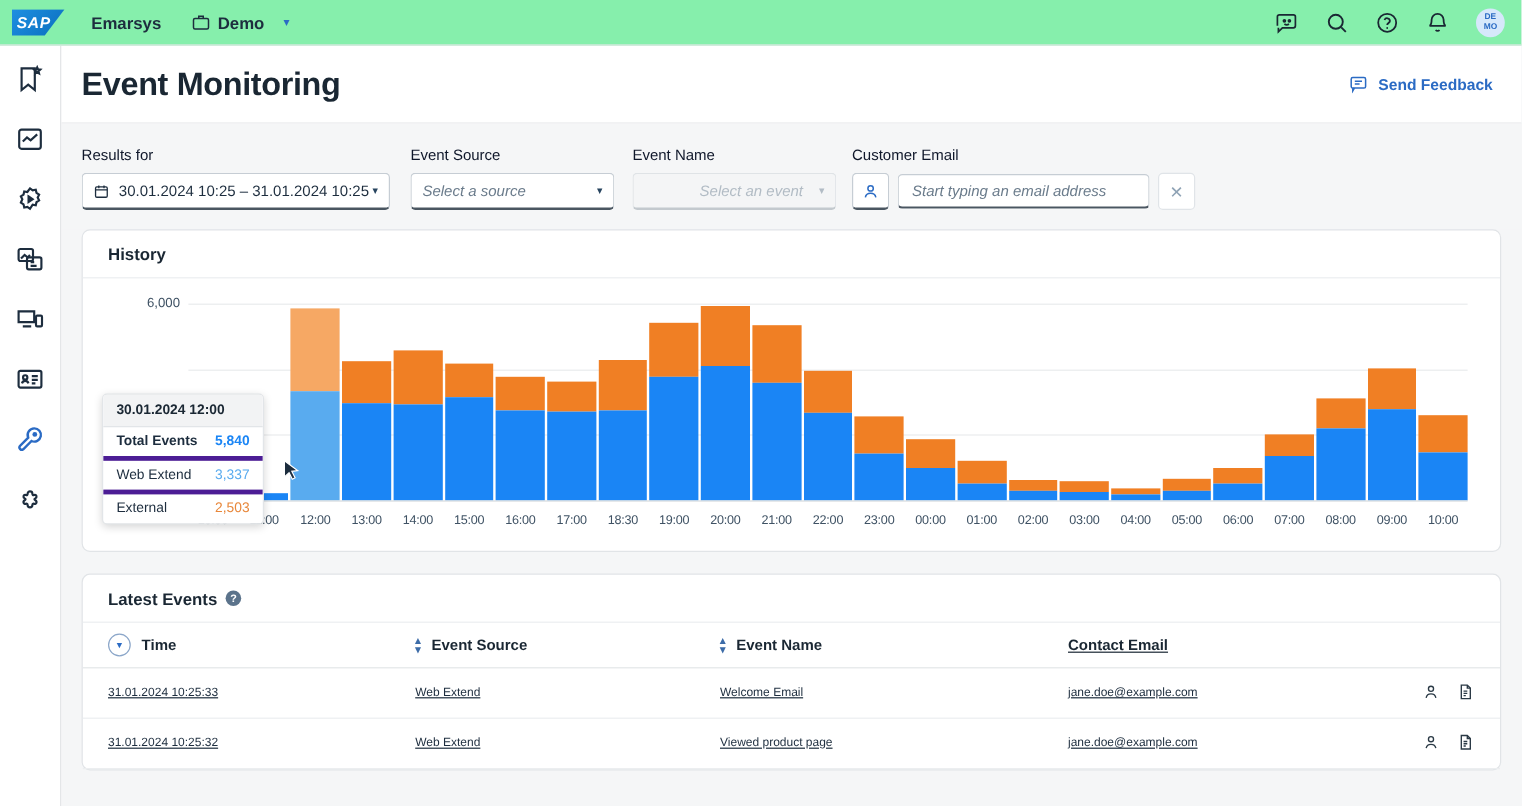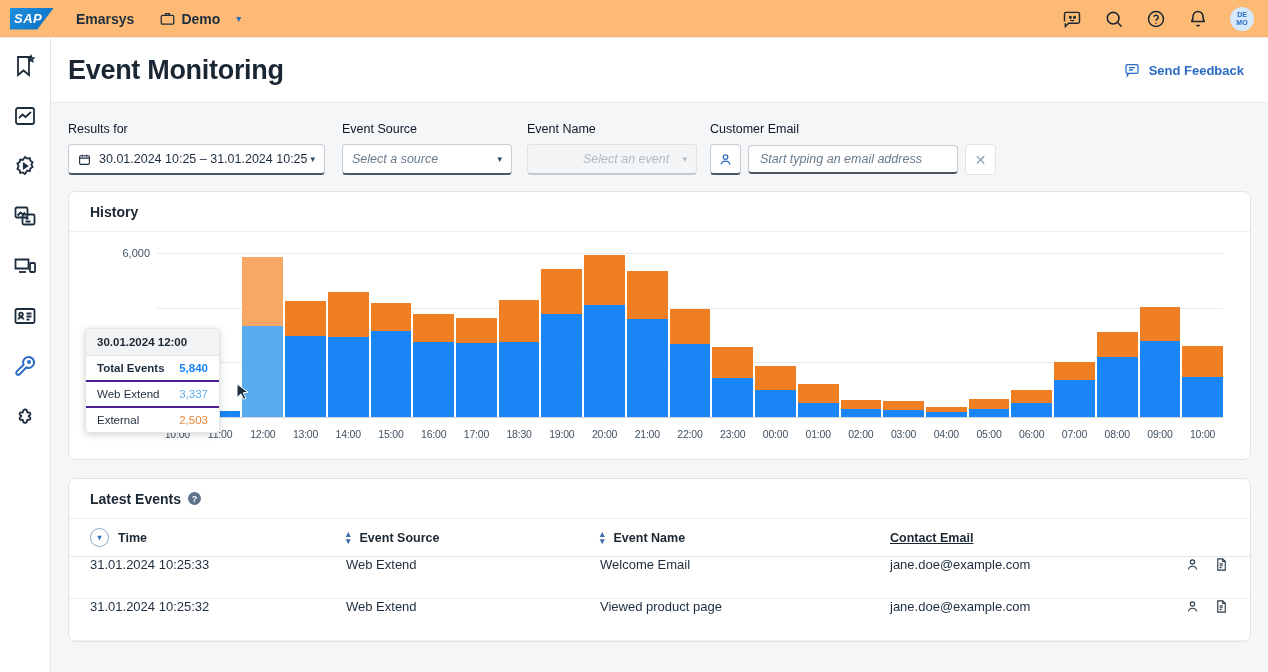--- a/index.html
+++ b/index.html
@@ -6,21 +6,21 @@
   html, body { width: 1268px; height: 672px; overflow: hidden; }
   body {
     font-family: "Liberation Sans", sans-serif;
     background: #f5f6f7;
     color: #1d2d3e;
     font-size: 13px;
   }
 
   
   .topbar {
-    height: 38px; background: #fdba74; display: flex; align-items: center;
+    height: 38px; background: #86efac; display: flex; align-items: center;
     border-bottom: 1px solid #e4e6e8; position: relative; z-index: 40;
   }
   .sap-logo {
     width: 44px; height: 22px; margin-left: 10px; position: relative;
     background: linear-gradient(135deg,#1e8fe1 0%,#0a6ebd 100%);
     clip-path: polygon(0 0, 100% 0, 62% 100%, 0 100%);
     display: flex; align-items: center;
   }
   .sap-logo span {
     color: #fff; font-weight: bold; font-size: 13px; letter-spacing: .5px;
@@ -151,21 +151,21 @@
     position: absolute; left: 85px; top: 328px; width: 135px;
     background: #fff; border: 1px solid #e2e5e8; border-radius: 4px;
     box-shadow: 0 2px 7px rgba(0,0,0,.17); z-index: 20; overflow: hidden;
   }
   .tt-head {
     background: #f2f3f4; padding: 7px 11px; font-size: 11.5px; font-weight: bold;
     color: #1a2733; border-bottom: 1px solid #e2e5e8;
   }
   .tt-row {
     display: flex; padding: 6px 11px; font-size: 11.5px; align-items: center;
-    border-bottom: 2px solid #4c1d95;
+    border-bottom: 4px solid #4c1d95;
   }
   .tt-row:last-child { border-bottom: none; }
   .tt-row.total { font-weight: bold; }
   .tt-row .v { margin-left: auto; }
   .v-blue { color: #1a85f5; }
   .v-blue-l { color: #59abef; }
   .v-orange { color: #e8873a; }
   .cursor-ptr { position: absolute; left: 236px; top: 383px; z-index: 21; }
 
   
@@ -178,22 +178,22 @@
   .c-src { width: 254px; }
   .c-name { width: 290px; }
   .c-mail { flex: 1; text-decoration: underline; }
   .sort-btn {
     width: 19px; height: 19px; border: 1px solid #8ba6c9; border-radius: 50%;
     color: #2b6bc4; display: inline-flex; align-items: center; justify-content: center;
     font-size: 8px; cursor: pointer;
   }
   .sort-arrows { color: #3d6ca8; font-size: 9px; line-height: 7px; cursor: pointer; }
   .trow {
-    display: flex; height: 42px; padding: 0 21px;
-    border-bottom: 1px solid #eceef0; font-size: 13px; color: #1d2d3e;
+    display: flex; align-items: center; height: 42px; padding: 0 21px;
+    border-bottom: 1px solid #eceef0; font-size: 10px; color: #1d2d3e; text-decoration: underline;
   }
   .row-icons { margin-left: auto; display: flex; gap: 14px; color: #2b3a46; }
   .row-icons span { cursor: pointer; }
 </style>
 </head>
 <body>
 
 <div class="topbar">
   <div class="sap-logo">
     <span>SAP</span>

